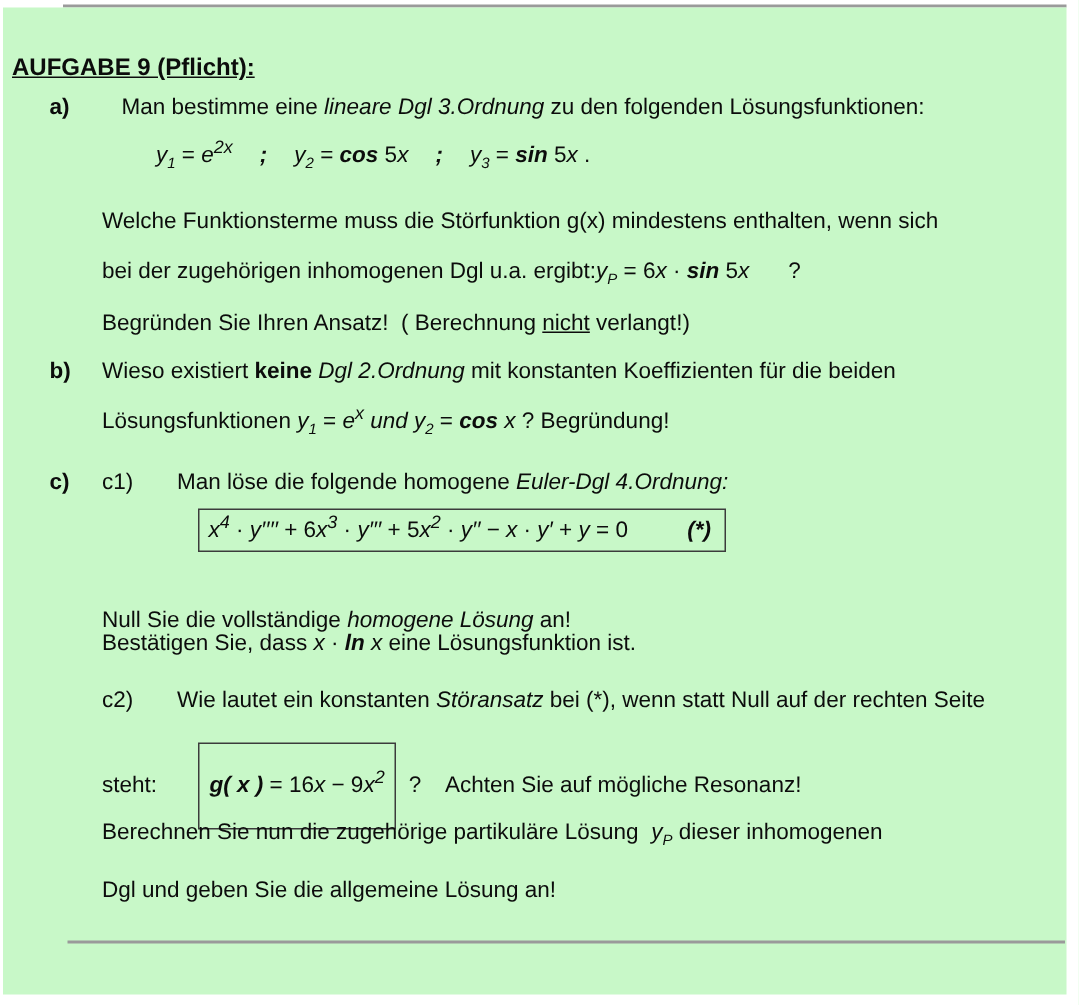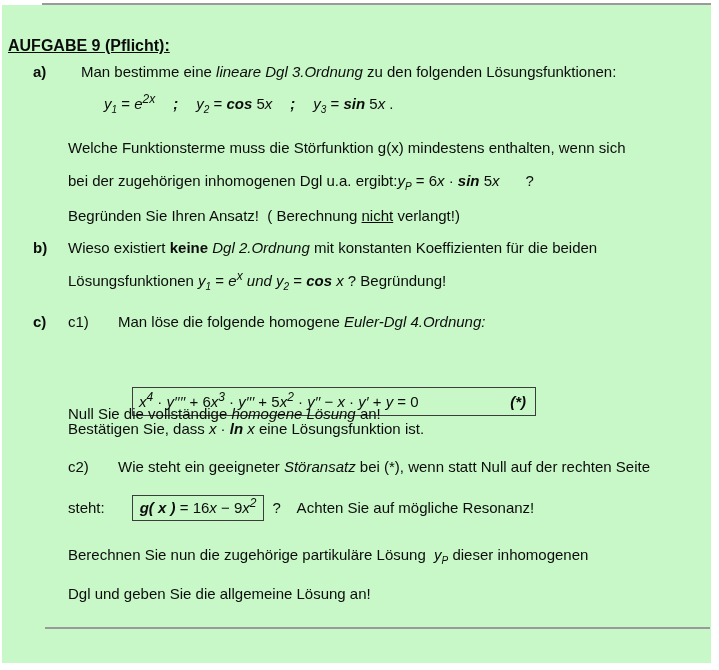--- a/index.html
+++ b/index.html
@@ -44,35 +44,34 @@
   .mf { font-style: italic; font-weight: bold; }    
   .mn { font-style: normal; }                       
   .semi { font-style: italic; font-weight: bold; margin: 0 18px; }
   sub { font-size: 10px; line-height: 0; }
   sup { font-size: 12px; line-height: 0; }
   .gap-math { }
   .gap-q { margin-left: 26px; }
   .box-euler {
     position: absolute;
     left: 132px; top: 339px;
-    width: 404px; height: 29px;
+    width: 352px; height: 29px;
     border: 1px solid var(--box-border, #3c3c3c);
     box-sizing: border-box;
     display: flex;
     align-items: center;
     justify-content: space-between;
     padding: 0 9px 0 6px;
     font-size: 15px;
     white-space: pre;
-    margin-top: 48px;
   }
   .box-inline {
     display: inline-block;
     border: 1px solid var(--box-border, #3c3c3c);
-    padding: 2px 7px;
+    padding: 18px 7px;
     margin-left: 27px;
   }
   .post-gx { margin-left: 8px; }
 </style>
 </head>
 <body>
 
 <div id="screen">
 
   <div class="rule rule-top"></div>
@@ -103,21 +102,21 @@
   <div class="box-euler">
     <span><span class="m">x</span><sup class="m">4</sup><span class="mn"> · </span><span class="m">y</span><span class="m">′′′′</span><span class="mn"> + 6</span><span class="m">x</span><sup class="m">3</sup><span class="mn"> · </span><span class="m">y</span><span class="m">′′′</span><span class="mn"> + 5</span><span class="m">x</span><sup class="m">2</sup><span class="mn"> · </span><span class="m">y</span><span class="m">′′</span><span class="mn"> − </span><span class="m">x</span><span class="mn"> · </span><span class="m">y</span><span class="m">′</span><span class="mn"> + </span><span class="m">y</span><span class="mn"> = 0</span></span>
     <span class="mf">(*)</span>
   </div>
 
   <div class="line" style="left:68px; top:372px;margin-top:47px;"><span>Bestätigen Sie, dass </span><span class="m">x</span><span class="mn"> · </span><span class="mf">ln </span><span class="m">x</span><span> eine Lösungsfunktion ist.</span></div>
 
   <div class="line" style="left:68px; top:404px;"><span>Null Sie die vollständige </span><span class="i">homogene Lösung</span><span> an!</span></div>
 
   <div class="line" style="left:68px; top:457px;">c2)</div>
-  <div class="line" style="left:118px; top:457px;"><span>Wie steht ein geeigneter </span><span class="i">Störansatz</span><span> bei (*), wenn statt Null auf der rechten Seite</span></div>
+  <div class="line" style="left:118px; top:457px;"><span>Wie lautet ein konstanten </span><span class="i">Störansatz</span><span> bei (*), wenn statt Null auf der rechten Seite</span></div>
 
   <div class="line" style="left:68px; top:495px;"><span>steht:</span><span class="box-inline"><span class="mf">g( x )</span><span class="mn"> = 16</span><span class="m">x</span><span class="mn"> − 9</span><span class="m">x</span><sup class="m">2</sup></span><span class="post-gx">?    Achten Sie auf mögliche Resonanz!</span></div>
 
   <div class="line" style="left:68px; top:545px;"><span>Berechnen Sie nun die zugehörige partikuläre Lösung  </span><span class="m">y</span><sub class="m">P</sub><span> dieser inhomogenen</span></div>
 
   <div class="line" style="left:68px; top:584px;">Dgl und geben Sie die allgemeine Lösung an!</div>
 
   <div class="rule rule-bottom"></div>
 
 </div>

